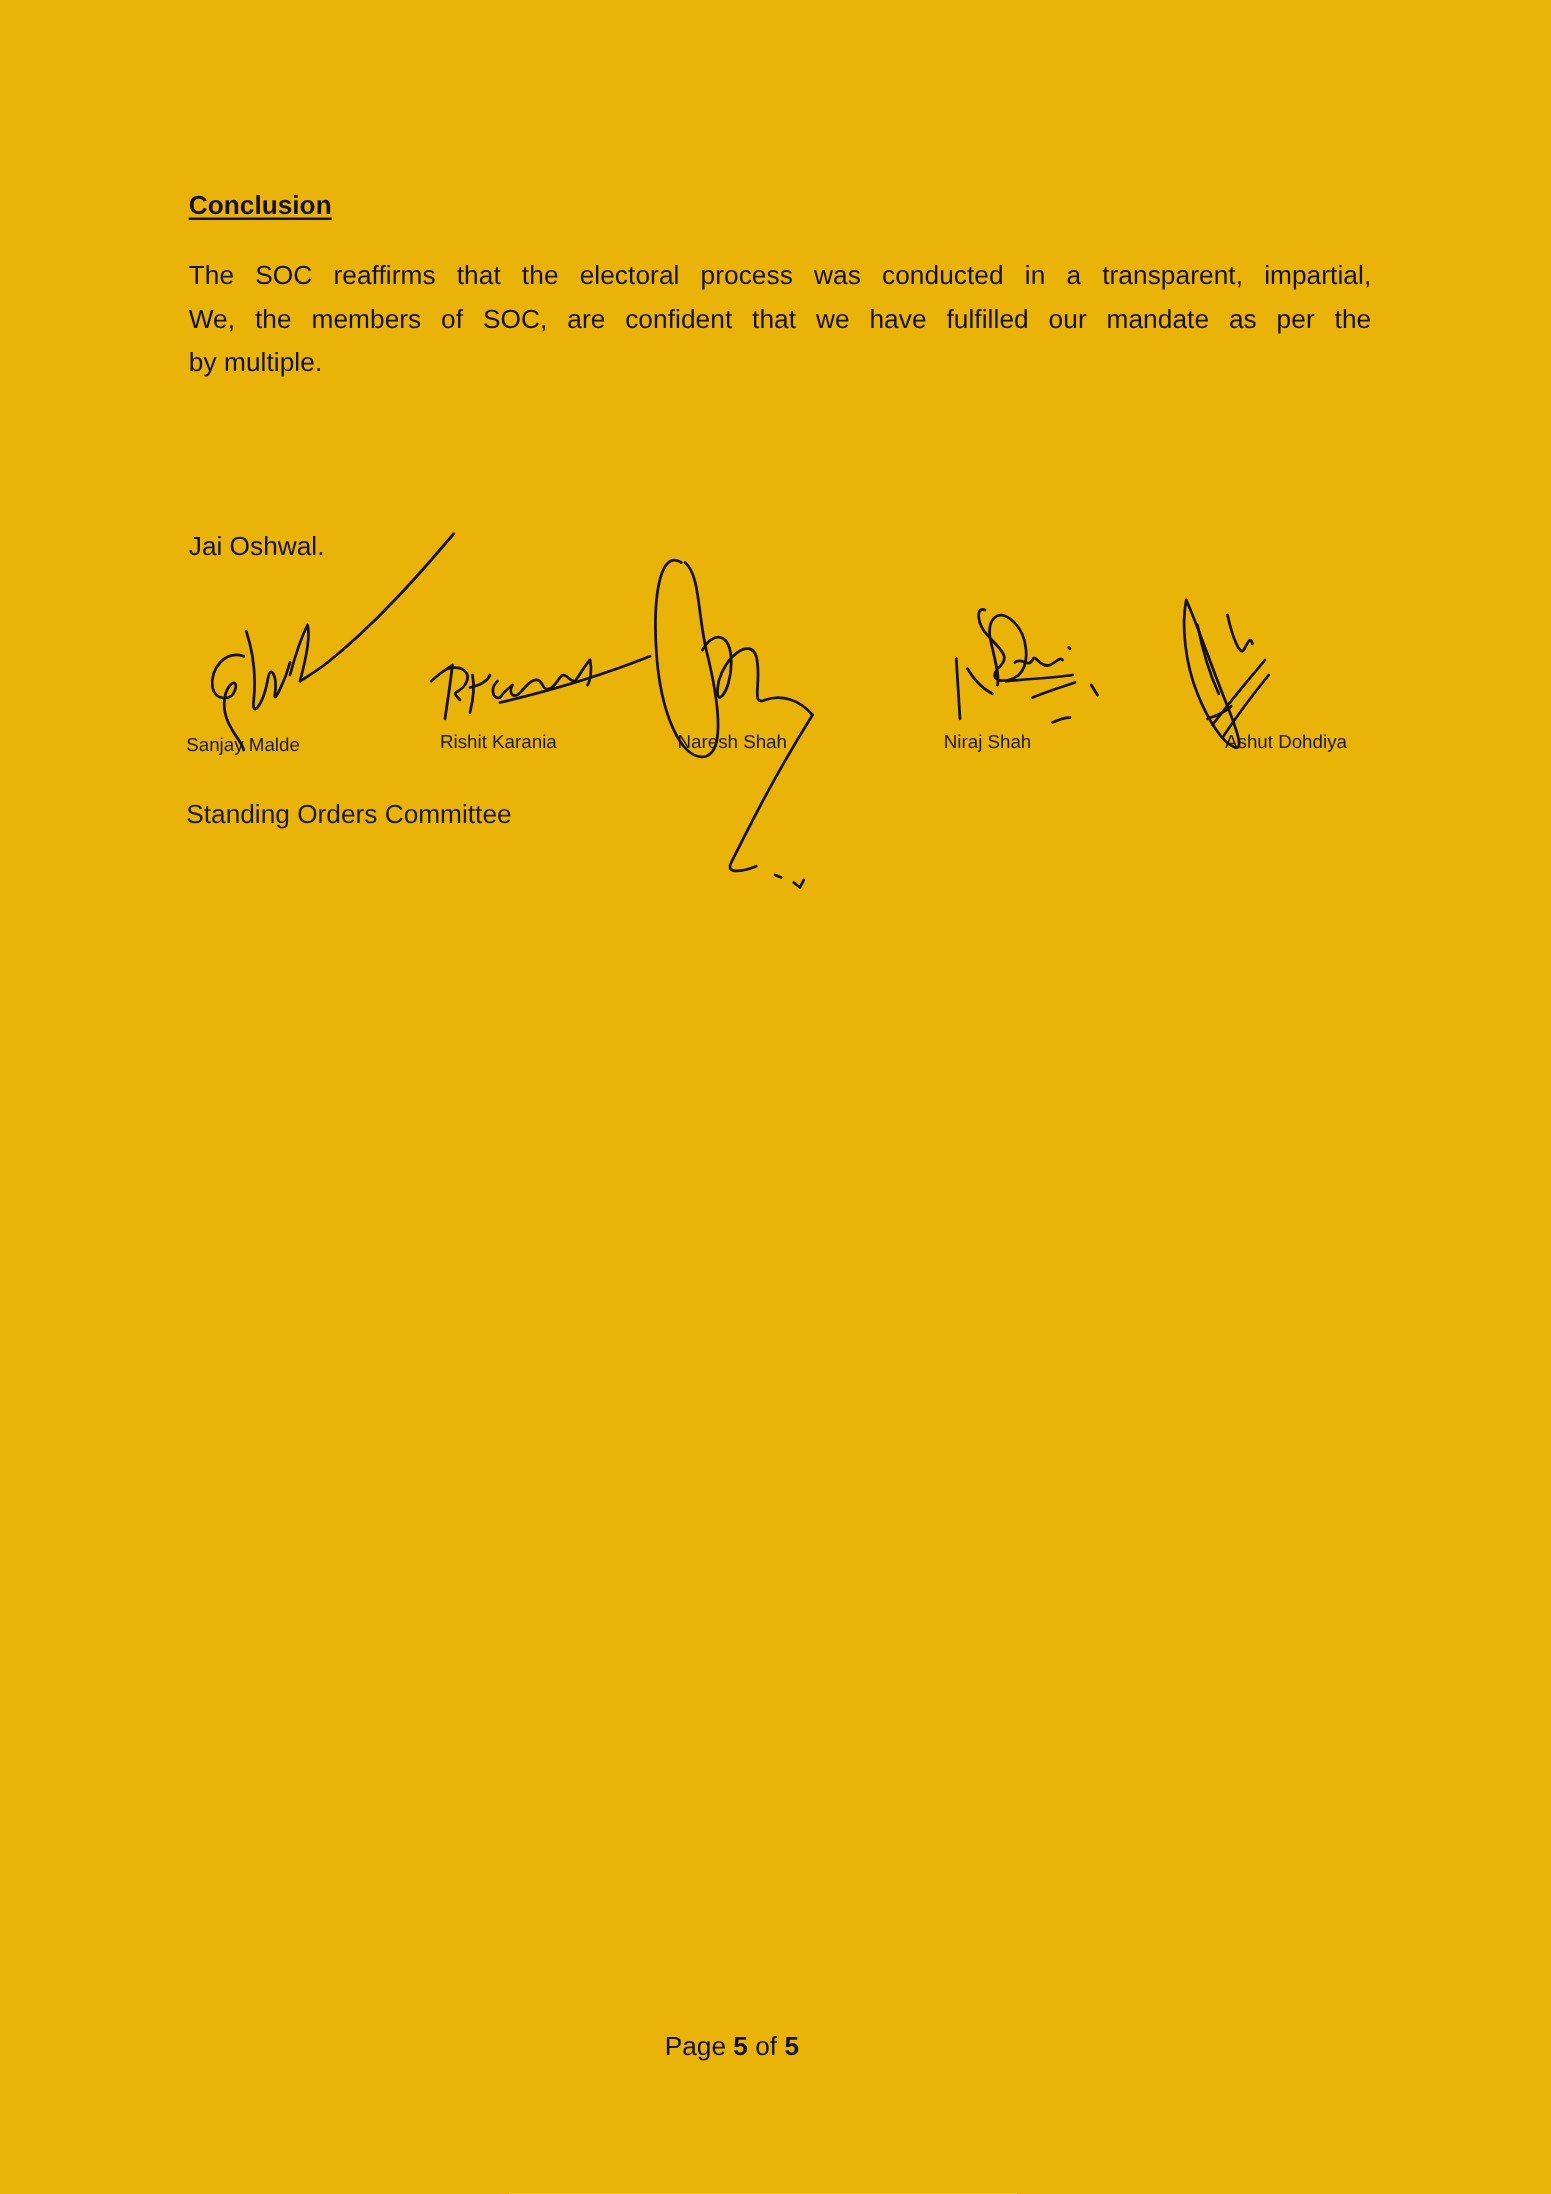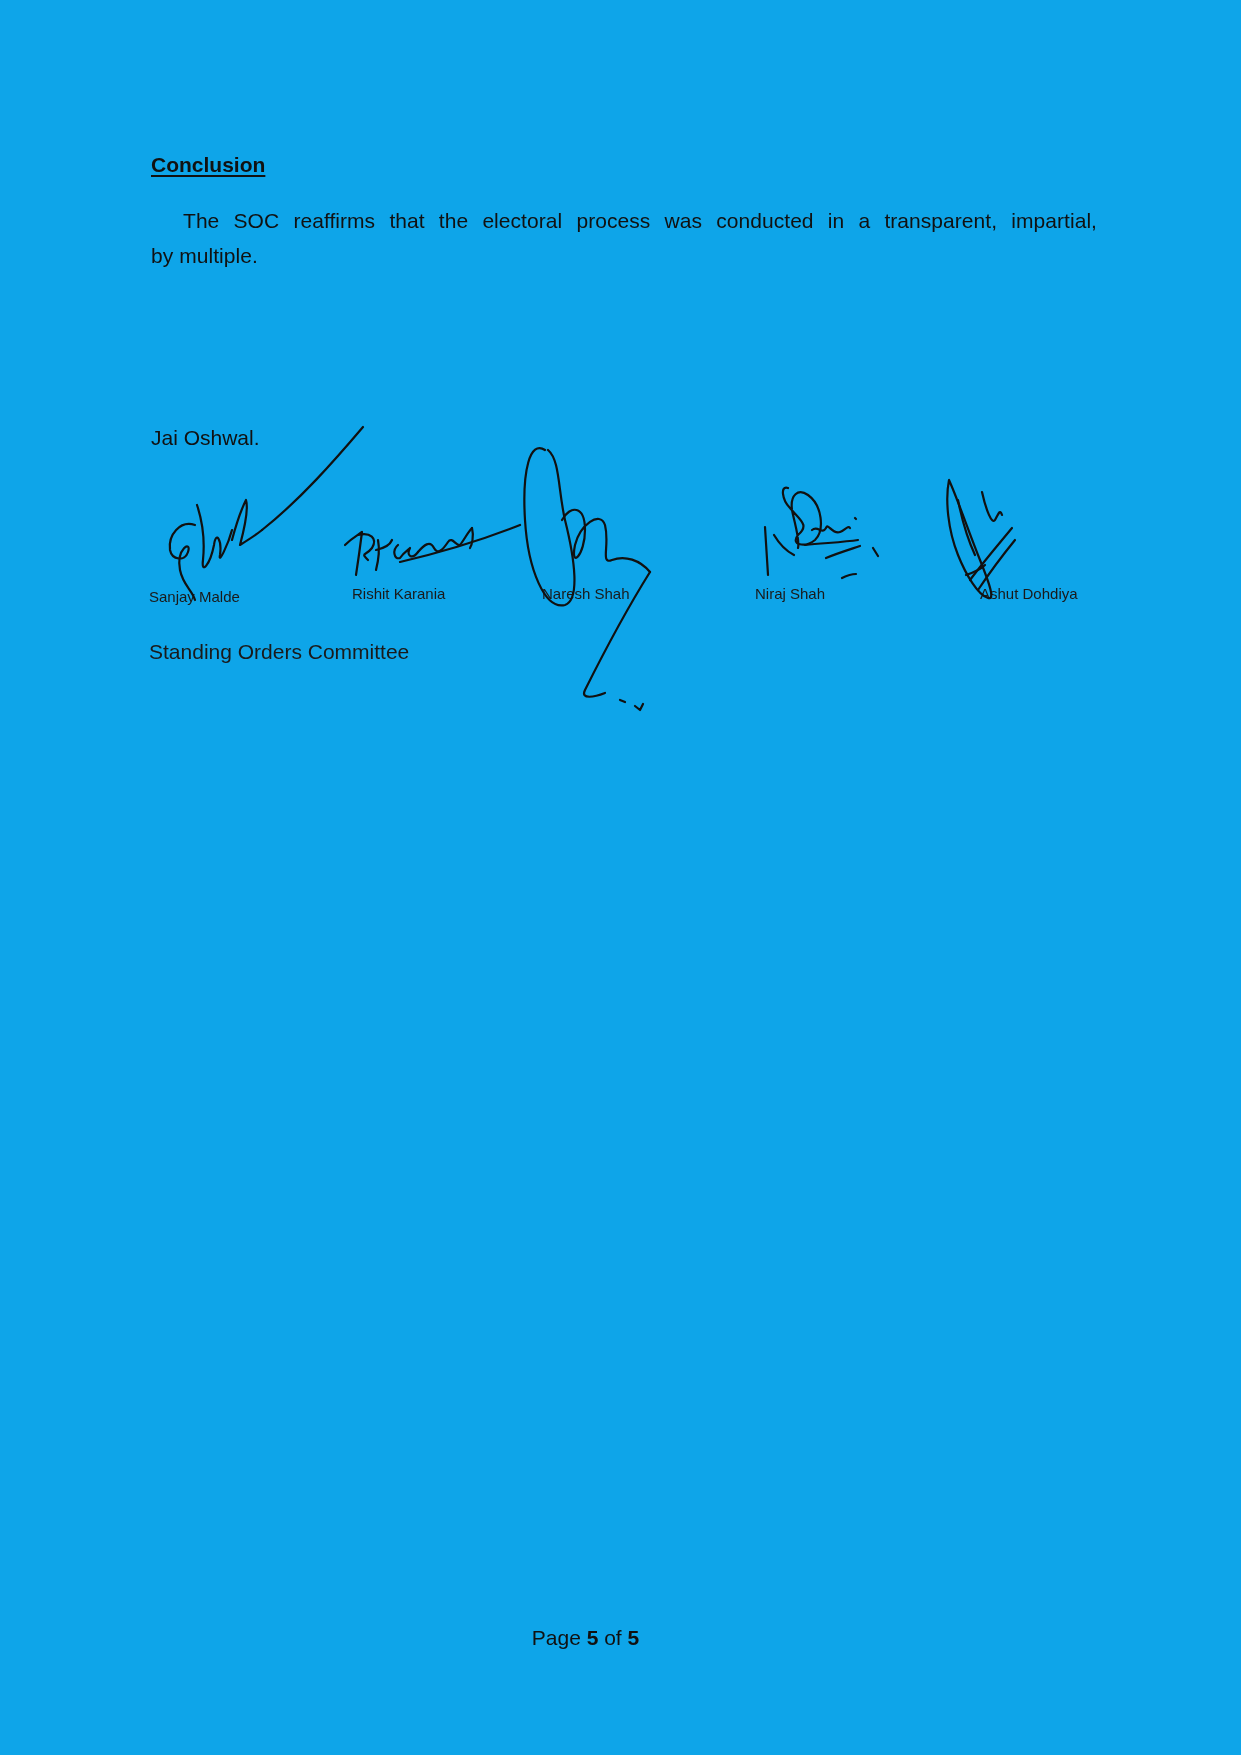--- a/index.html
+++ b/index.html
@@ -1,20 +1,20 @@
 <!DOCTYPE html>
 <html><head>
   <meta charset="utf-8">
   <style>
     html, body { margin: 0; padding: 0; background: #ffffff; }
     body {
       width: 1241px; height: 1755px; position: relative; overflow: hidden;
       font-family: "Liberation Sans", "DejaVu Sans", sans-serif; color: #111111;
     }
-    .page { position: absolute; left: 0; top: 0; width: 1241px; height: 1755px; background: #0ea5e9; }
+    .page { position: absolute; left: 0; top: 0; width: 1241px; height: 1755px; background: #eab308; }
     .heading {
       position: absolute; left: 151px; top: 153px;
       font-size: 21px; font-weight: bold; text-decoration: underline;
       text-underline-offset: 3px; text-decoration-thickness: 1.5px;
     }
     .para {
       position: absolute; left: 151px; top: 203px; width: 946px;
       font-size: 21px; line-height: 35px; text-align: justify;
       letter-spacing: 0.05px; margin: 0;
     }
@@ -40,21 +40,22 @@
     .footer b { font-weight: bold; }
   </style>
 </head>
 <body>
 
 <div class="page">
 
   <div class="heading">Conclusion</div>
 
   <div class="para">
-    <div style="text-align-last: justify; margin-left: 32px;">The SOC reaffirms that the electoral process was conducted in a transparent, impartial,</div>
+    <div style="text-align-last: justify;">The SOC reaffirms that the electoral process was conducted in a transparent, impartial,</div>
+    <div style="text-align-last: justify;">We, the members of SOC, are confident that we have fulfilled our mandate as per the</div>
     <div style="text-align-last: left;">by multiple.</div>
   </div>
 
   <div class="salutation">Jai Oshwal.</div>
 
   <div class="signatory s1">Sanjay Malde</div>
   <div class="signatory s2">Rishit Karania</div>
   <div class="signatory s3">Naresh Shah</div>
   <div class="signatory s4">Niraj Shah</div>
   <div class="signatory s5">Ashut Dohdiya</div>

